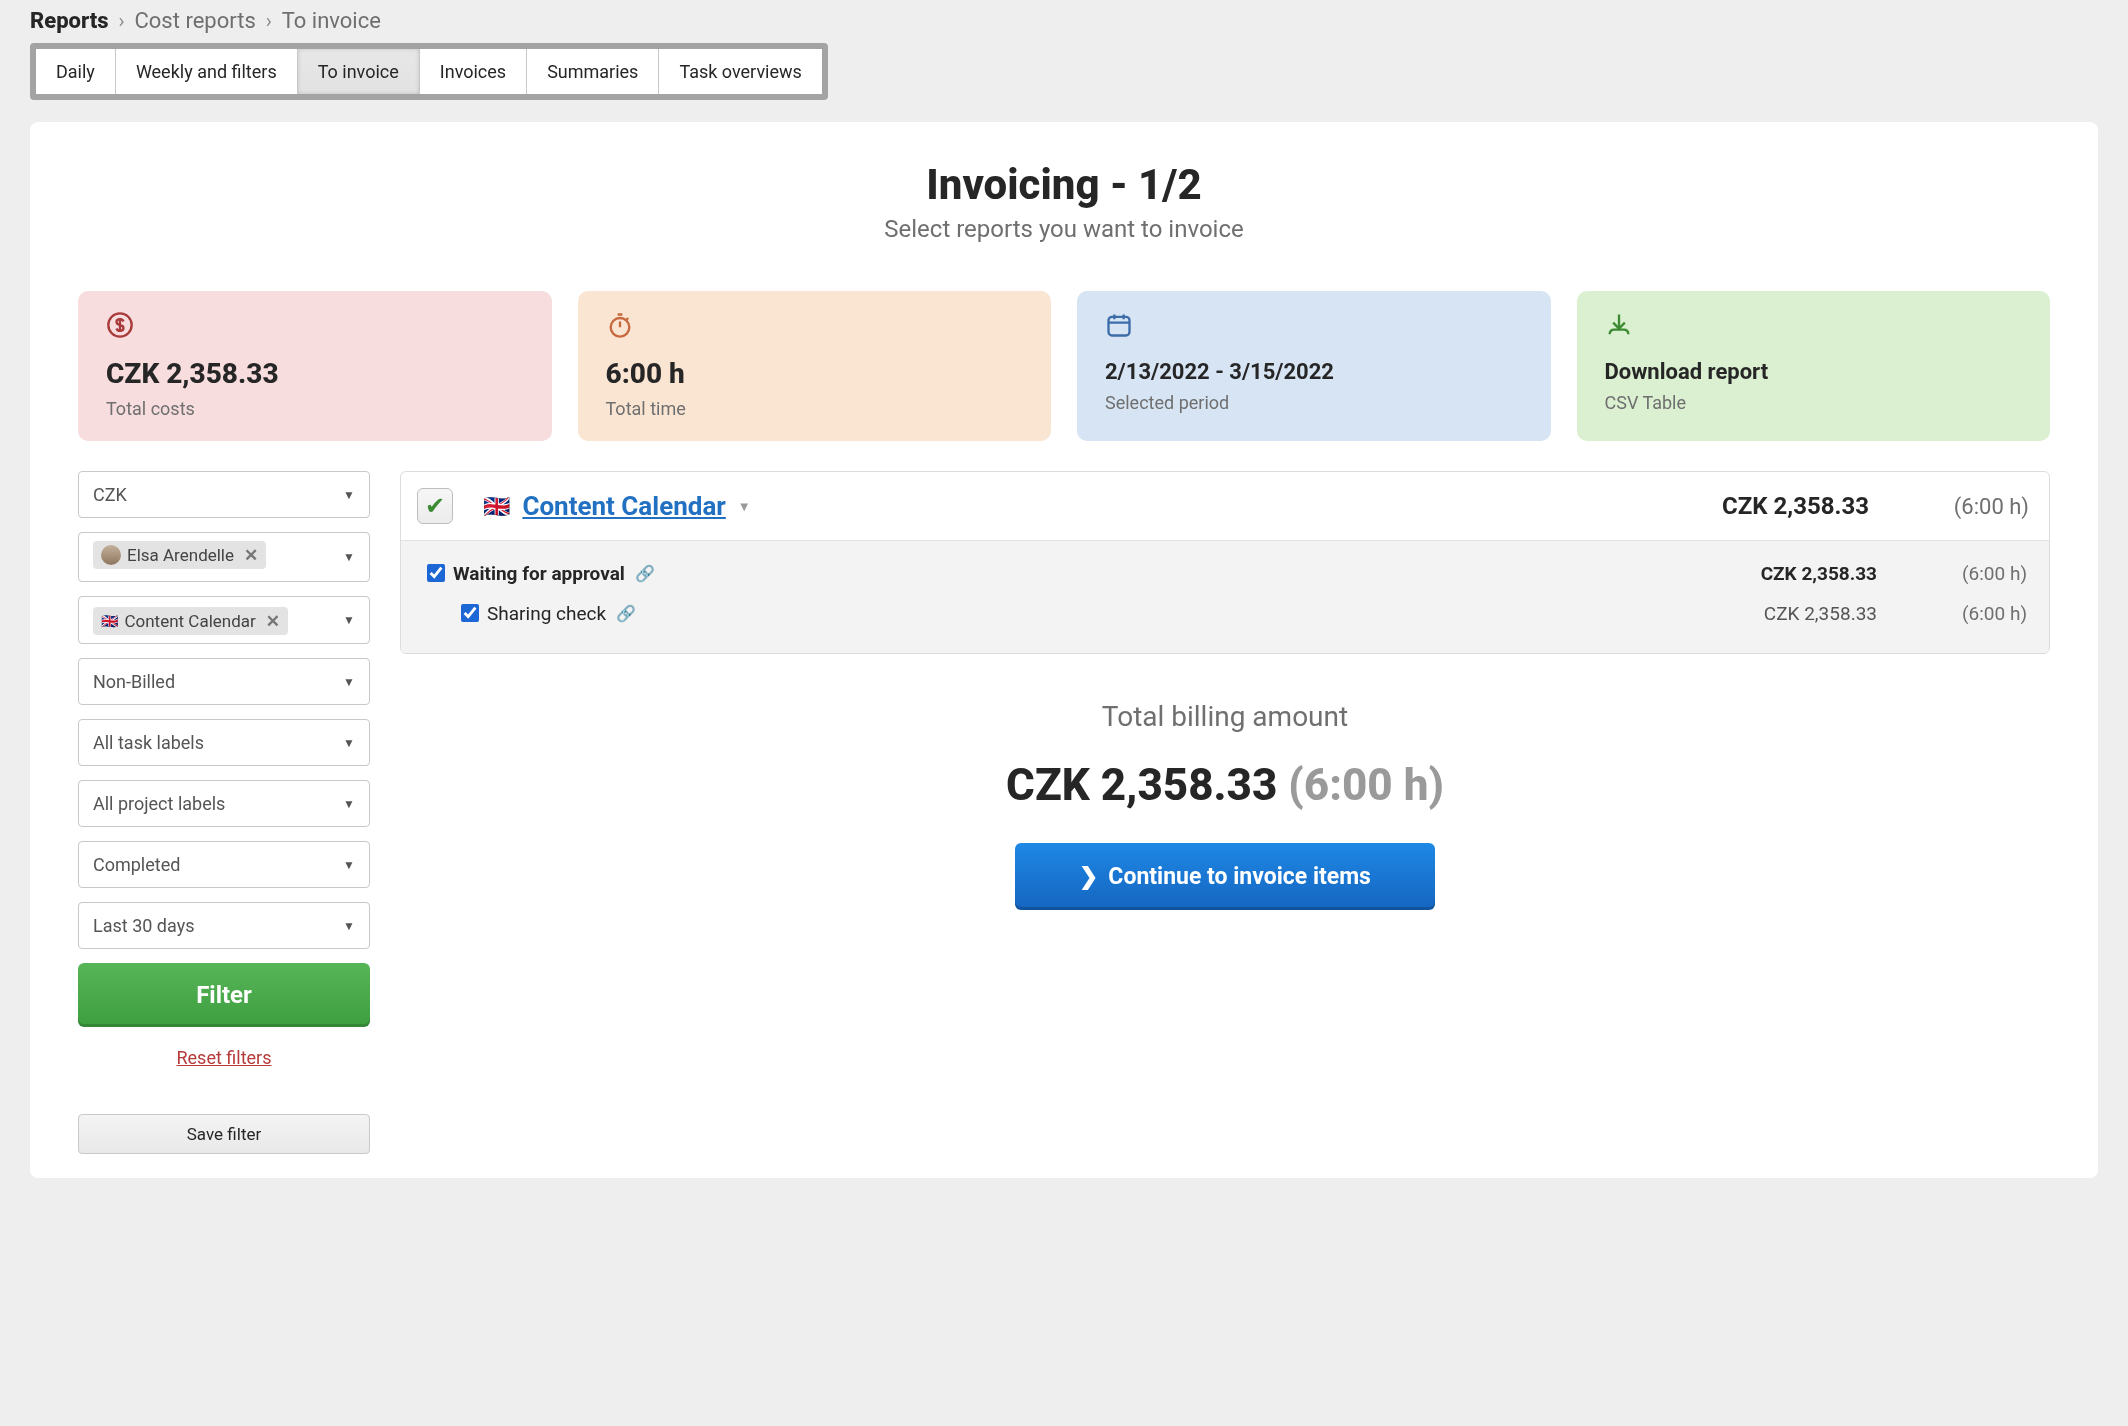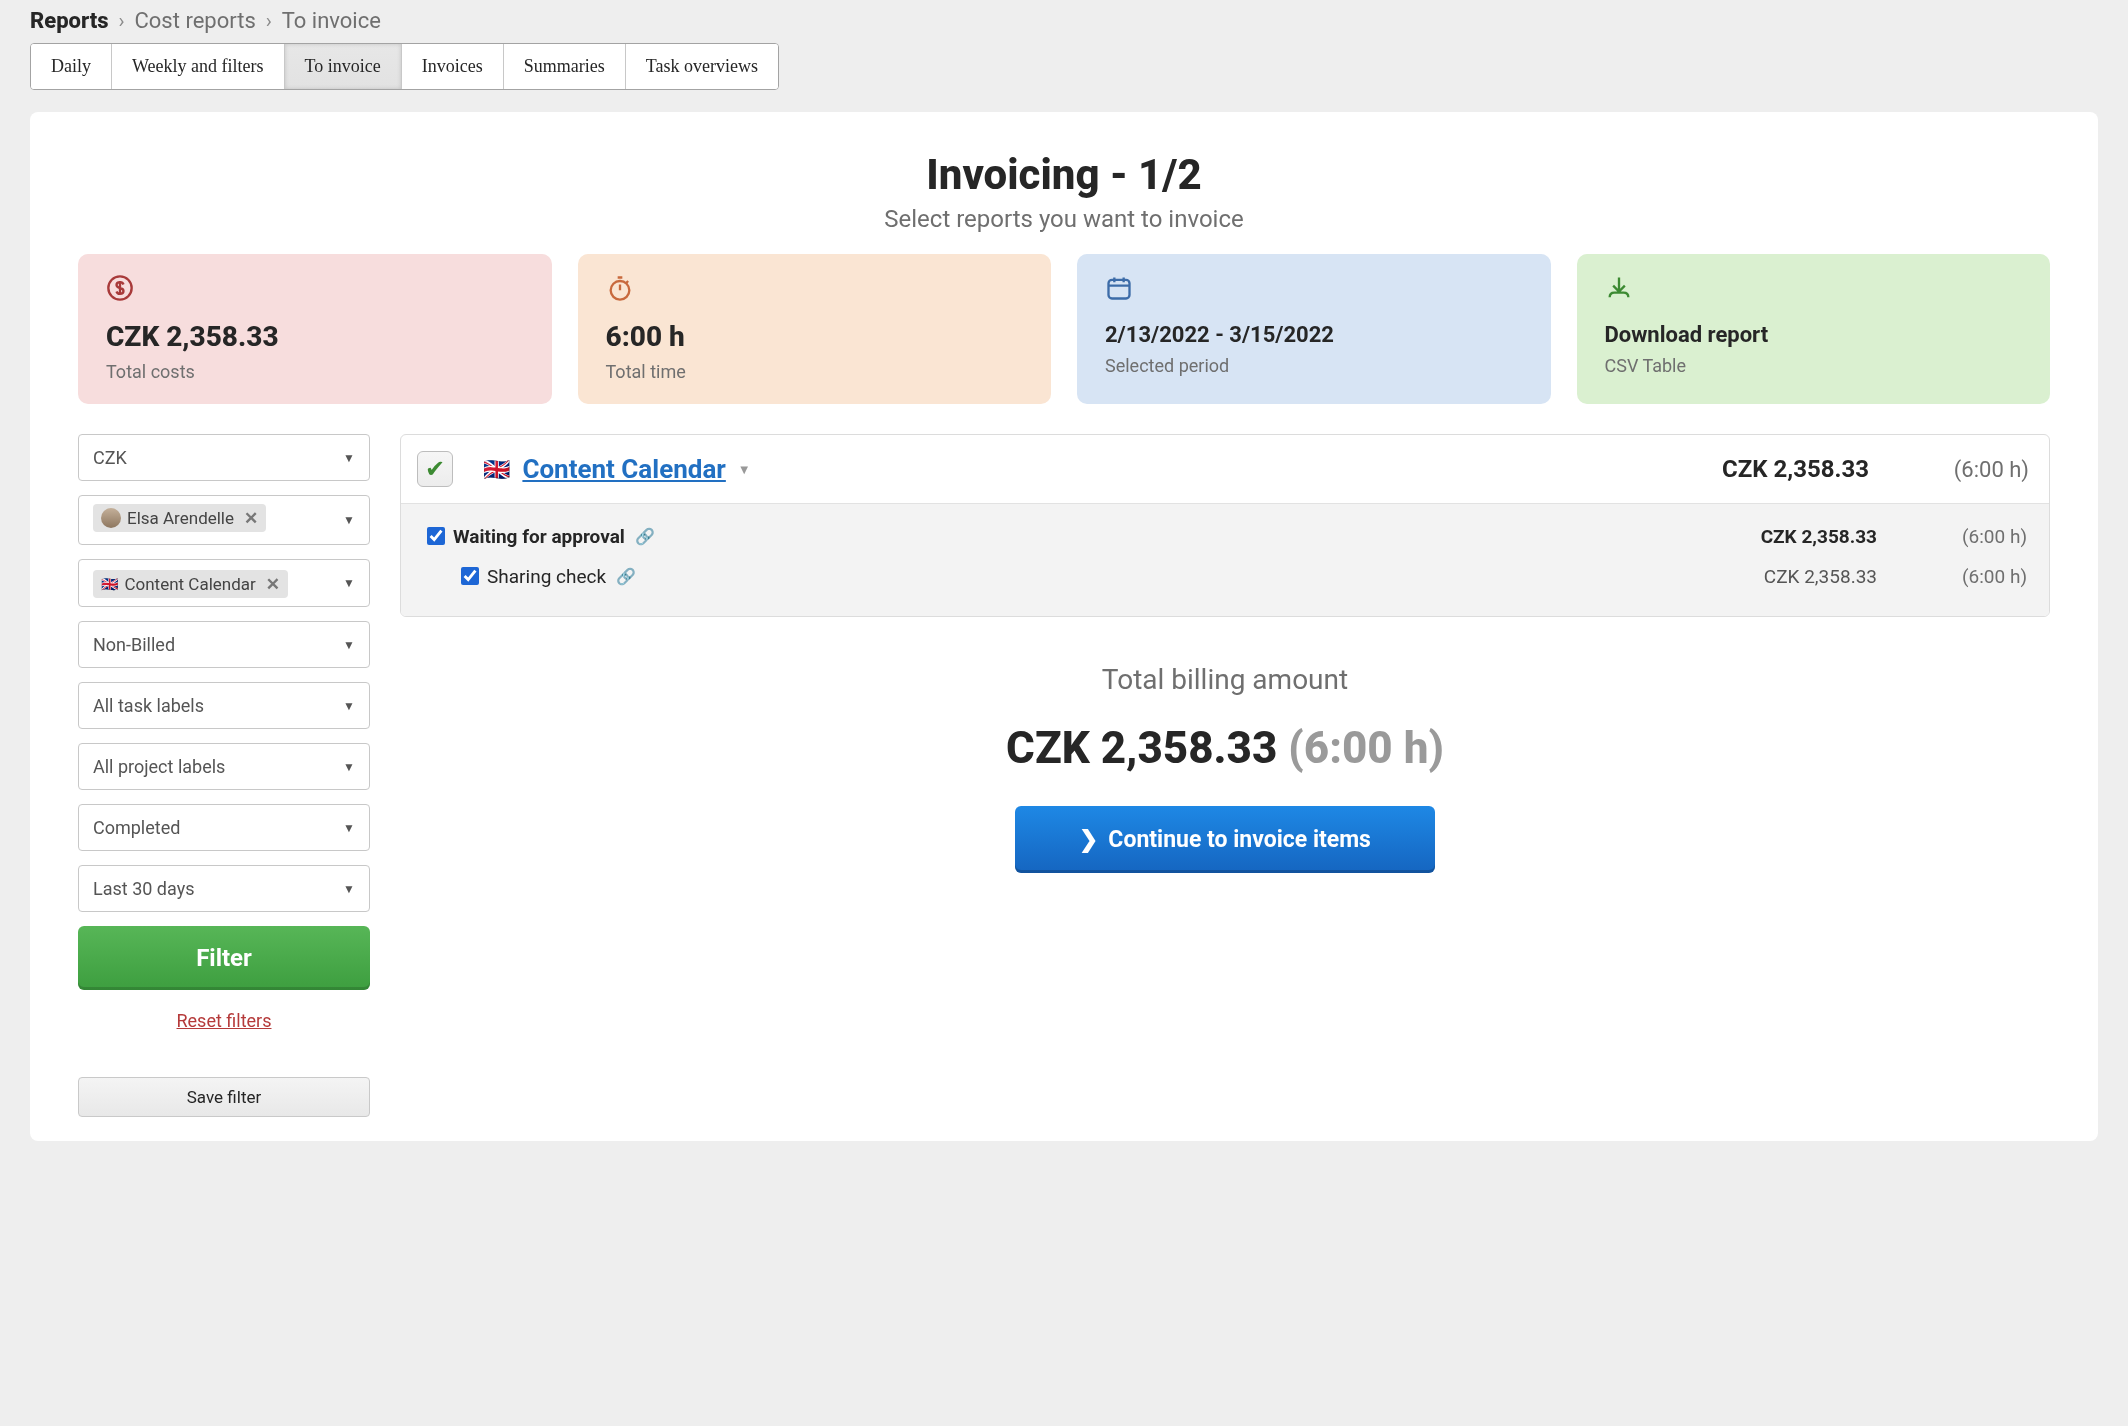--- a/index.html
+++ b/index.html
@@ -27,26 +27,25 @@
   .breadcrumb .sep {
     color: #8b8b8b;
     font-size: 20px;
   }
   .breadcrumb .mid, .breadcrumb .last {
     color: #6f6f6f;
   }
 
   .tabs {
     display: flex;
-    border: 1px solid #a3a3a3;
+    border: 6px solid #a3a3a3;
     border-radius: 4px;
     overflow: hidden;
     width: fit-content;
     background: #fff;
-    font-family: Liberation Serif, serif;
   }
   .tab {
     padding: 12px 20px;
     font-size: 18px;
     background: #fff;
     border-right: 1px solid #c8c8c8;
     cursor: pointer;
   }
   .tab:last-child { border-right: none; }
   .tab.active {
@@ -65,21 +64,21 @@
     text-align: center;
     font-size: 42px;
     font-weight: 800;
     margin: 14px 0 6px 0;
     color: #262626;
   }
   .subtitle {
     text-align: center;
     font-size: 24px;
     color: #6f6f6f;
-    margin-bottom: 21px;
+    margin-bottom: 48px;
   }
 
   .cards {
     display: grid;
     grid-template-columns: repeat(4, 1fr);
     gap: 26px;
     margin-bottom: 30px;
   }
   .card {
     border-radius: 10px;

